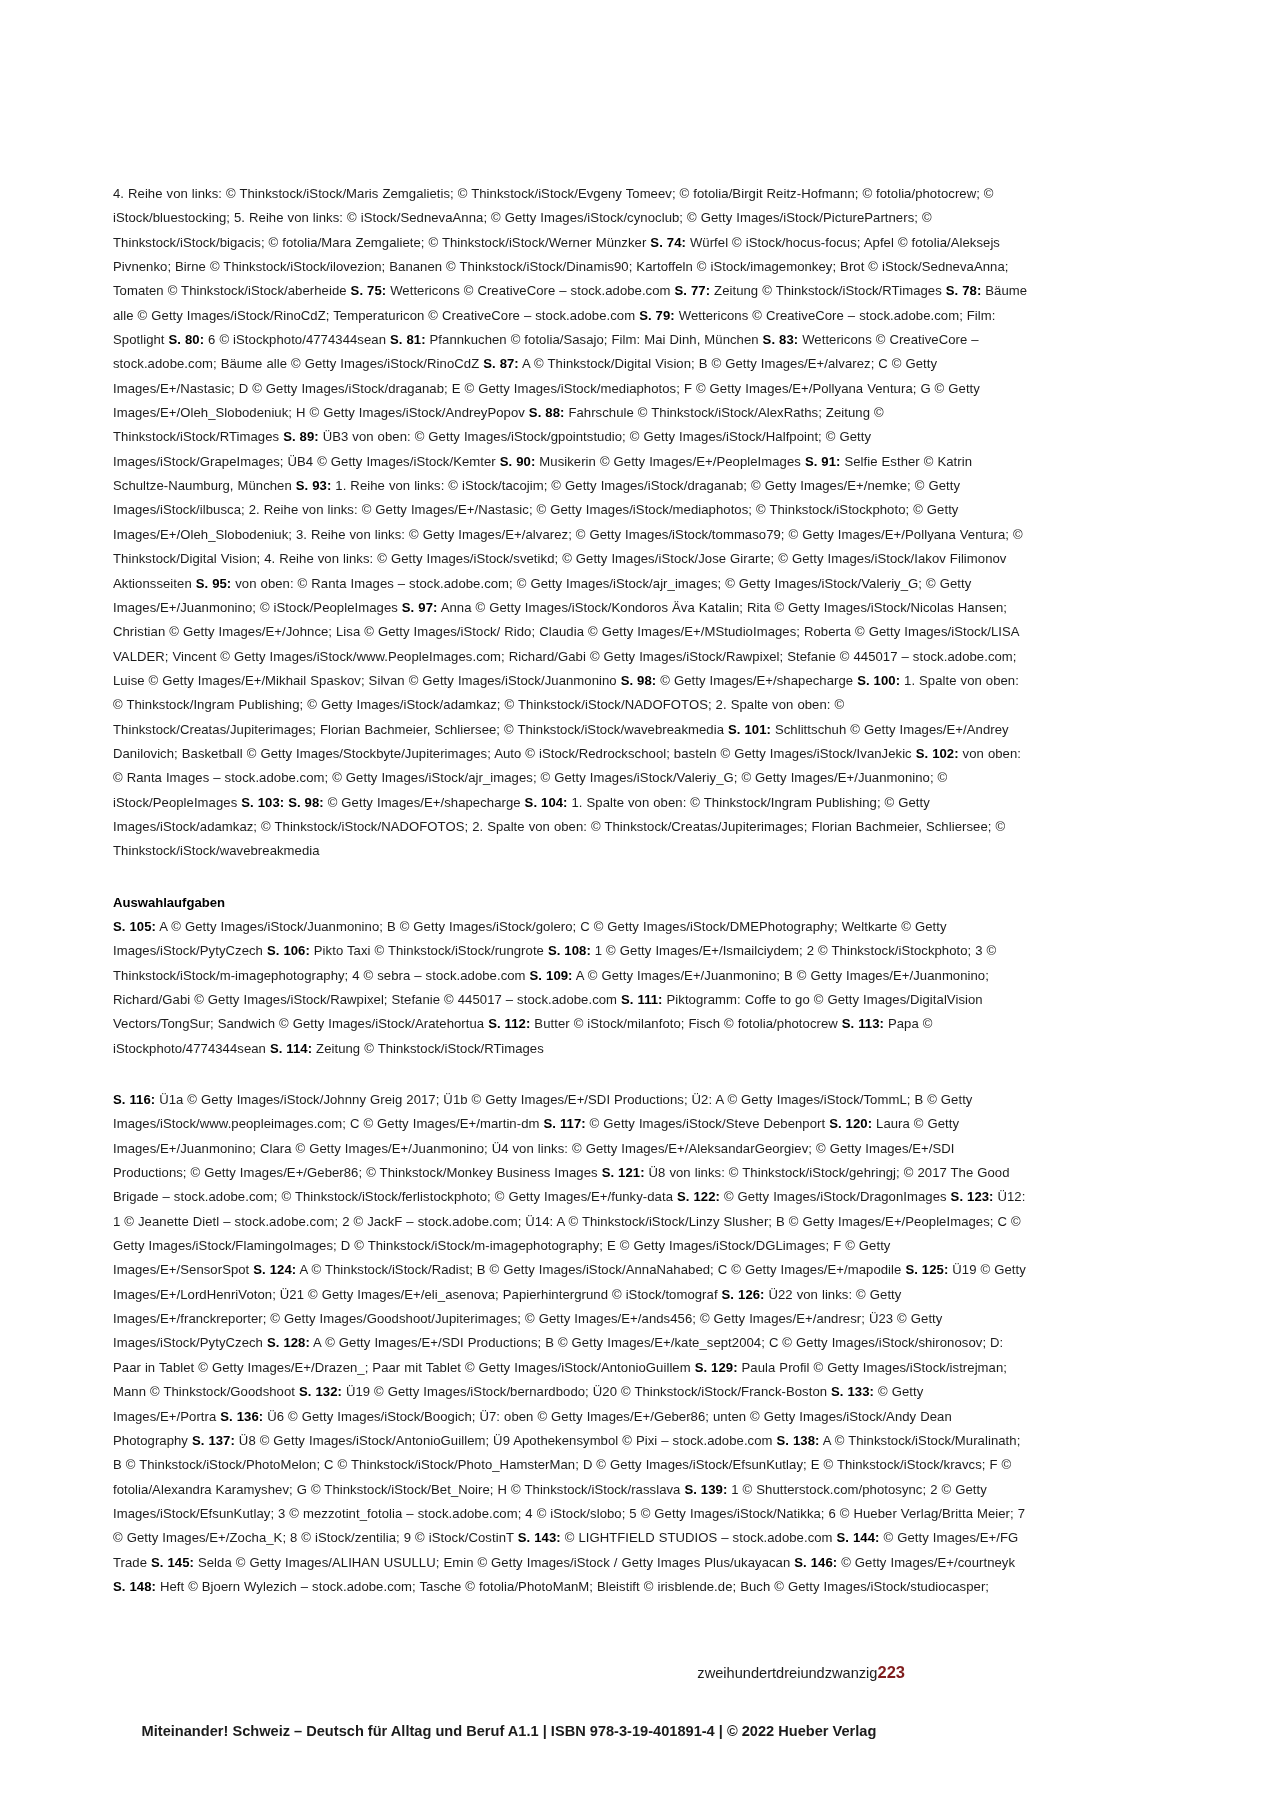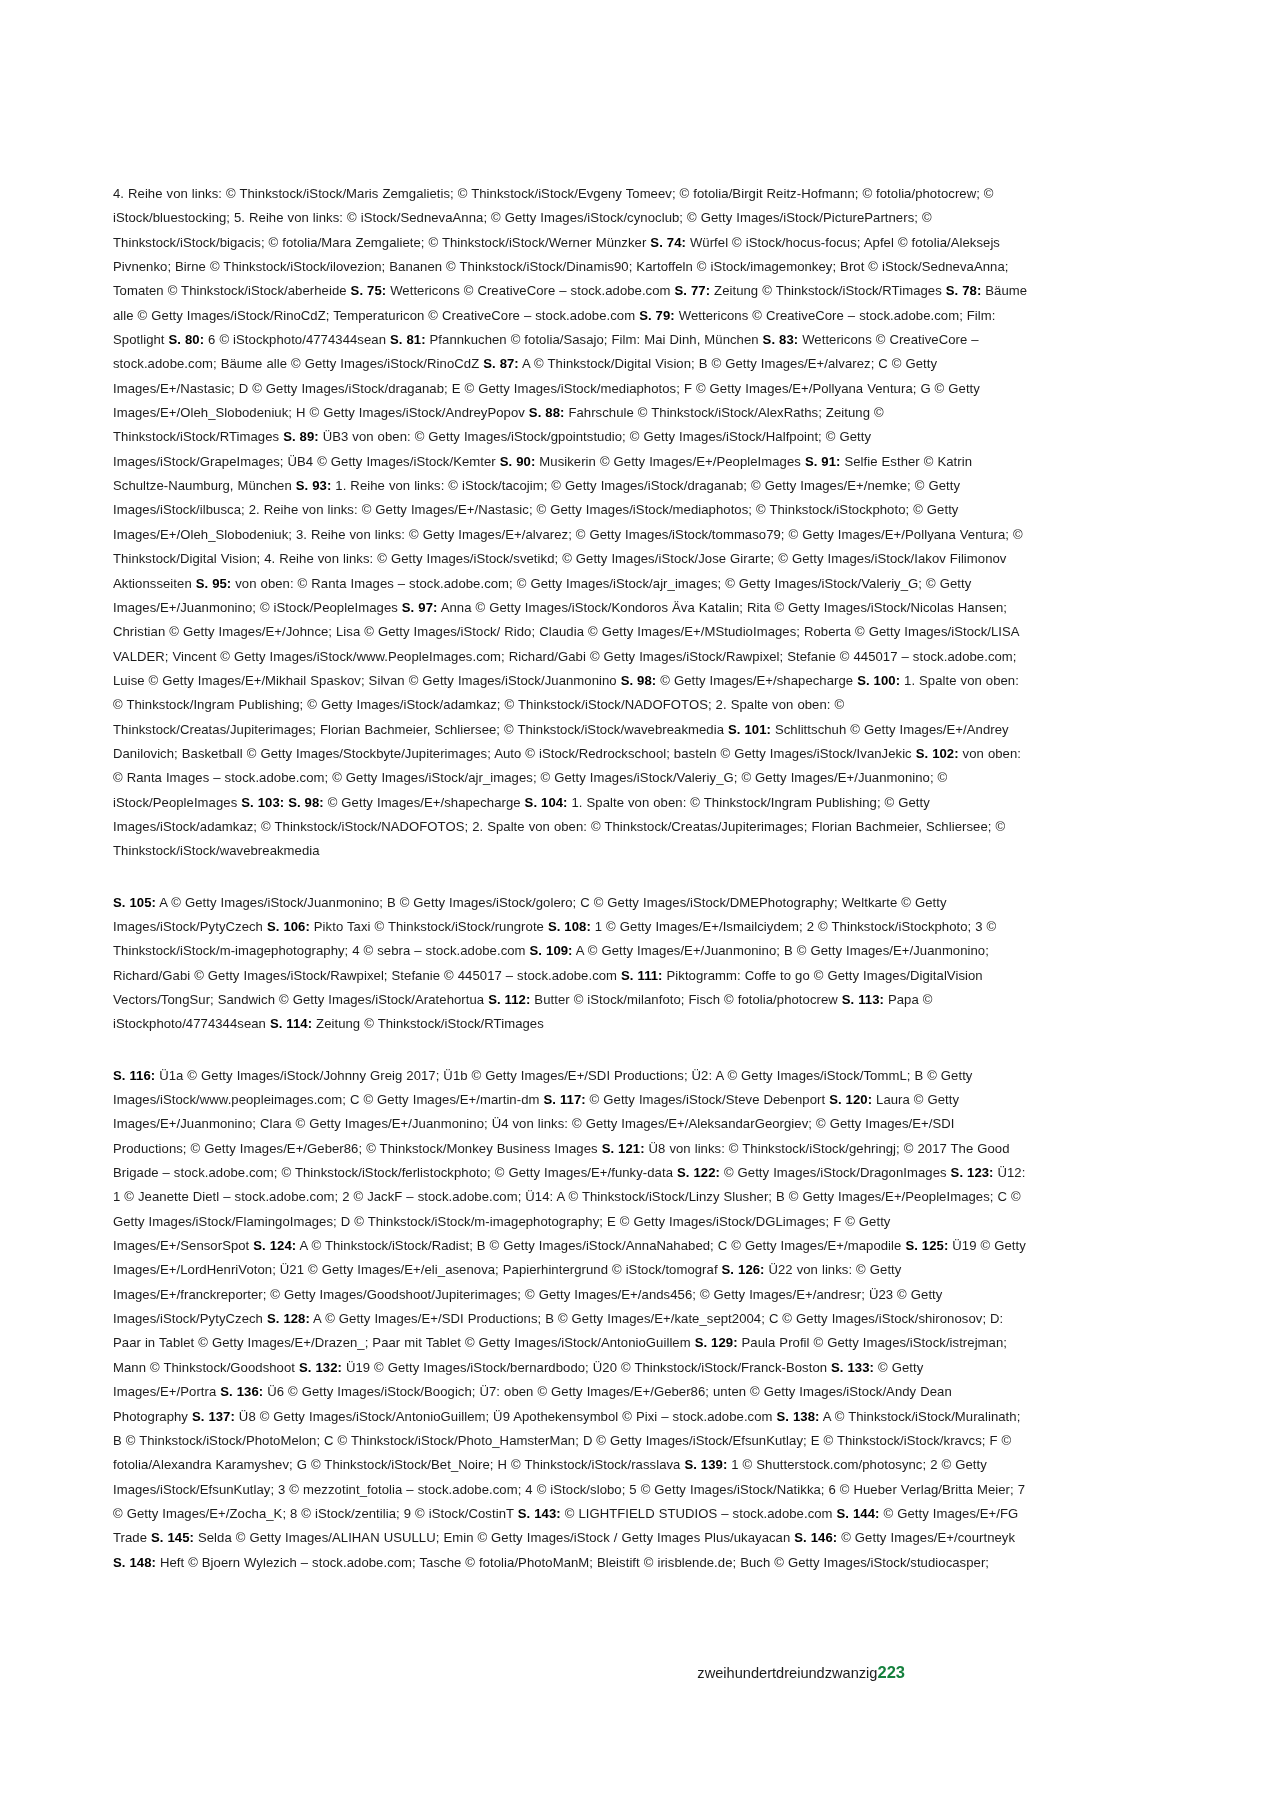--- a/index.html
+++ b/index.html
@@ -64,21 +64,21 @@
     bottom: 119px;
     display: flex;
     align-items: baseline;
     font-size: 14.6px;
     color: #1c1c1c;
   }
   .folio-word { font-weight: normal; }
   .folio-num {
     font-weight: bold;
     font-size: 16.5px;
-    color: #15803d;
+    color: #7f1d1d;
   }
   .imprint {
     position: absolute;
     left: 0;
     right: 0;
     bottom: 62px;
     text-align: center;
     font-size: 14.6px;
     font-weight: bold;
     color: #1c1c1c;
@@ -87,28 +87,30 @@
 </head>
 <body>
 
 <div class="page">
 
   <div class="content">
 
     <div class="credits-block section">4. Reihe von links: © Thinkstock/iStock/Maris Zemgalietis; © Thinkstock/iStock/Evgeny Tomeev; © fotolia/Birgit Reitz-Hofmann; © fotolia/photocrew; © iStock/bluestocking; 5. Reihe von links: © iStock/SednevaAnna; © Getty Images/iStock/cynoclub; © Getty Images/iStock/PicturePartners; © Thinkstock/iStock/bigacis; © fotolia/Mara Zemgaliete; © Thinkstock/iStock/Werner Münzker   <b class="page-ref">S. 74:</b> Würfel © iStock/hocus-focus; Apfel © fotolia/Aleksejs Pivnenko; Birne © Thinkstock/iStock/ilovezion; Bananen © Thinkstock/iStock/Dinamis90; Kartoffeln © iStock/imagemonkey; Brot © iStock/SednevaAnna; Tomaten © Thinkstock/iStock/aberheide   <b class="page-ref">S. 75:</b> Wettericons © CreativeCore – stock.adobe.com   <b class="page-ref">S. 77:</b> Zeitung © Thinkstock/iStock/RTimages   <b class="page-ref">S. 78:</b> Bäume alle © Getty Images/iStock/RinoCdZ; Temperaturicon © CreativeCore – stock.adobe.com   <b class="page-ref">S. 79:</b> Wettericons © CreativeCore – stock.adobe.com; Film: Spotlight   <b class="page-ref">S. 80:</b> 6 © iStockphoto/4774344sean   <b class="page-ref">S. 81:</b> Pfannkuchen © fotolia/Sasajo; Film: Mai Dinh, München   <b class="page-ref">S. 83:</b> Wettericons © CreativeCore – stock.adobe.com; Bäume alle © Getty Images/iStock/RinoCdZ   <b class="page-ref">S. 87:</b> A © Thinkstock/Digital Vision; B © Getty Images/E+/alvarez; C © Getty Images/E+/Nastasic; D © Getty Images/iStock/draganab; E © Getty Images/iStock/mediaphotos; F © Getty Images/E+/Pollyana Ventura; G © Getty Images/E+/Oleh_Slobodeniuk; H © Getty Images/iStock/AndreyPopov   <b class="page-ref">S. 88:</b> Fahrschule © Thinkstock/iStock/AlexRaths; Zeitung © Thinkstock/iStock/RTimages   <b class="page-ref">S. 89:</b> ÜB3 von oben: © Getty Images/iStock/gpointstudio; © Getty Images/iStock/Halfpoint; © Getty Images/iStock/GrapeImages; ÜB4 © Getty Images/iStock/Kemter   <b class="page-ref">S. 90:</b> Musikerin © Getty Images/E+/PeopleImages   <b class="page-ref">S. 91:</b> Selfie Esther © Katrin Schultze-Naumburg, München   <b class="page-ref">S. 93:</b> 1. Reihe von links: © iStock/tacojim; © Getty Images/iStock/draganab; © Getty Images/E+/nemke; © Getty Images/iStock/ilbusca; 2. Reihe von links: © Getty Images/E+/Nastasic; © Getty Images/iStock/mediaphotos; © Thinkstock/iStockphoto; © Getty Images/E+/Oleh_Slobodeniuk; 3. Reihe von links: © Getty Images/E+/alvarez; © Getty Images/iStock/tommaso79; © Getty Images/E+/Pollyana Ventura; © Thinkstock/Digital Vision; 4. Reihe von links: © Getty Images/iStock/svetikd; © Getty Images/iStock/Jose Girarte; © Getty Images/iStock/Iakov Filimonov   Aktionsseiten   <b class="page-ref">S. 95:</b> von oben: © Ranta Images – stock.adobe.com; © Getty Images/iStock/ajr_images; © Getty Images/iStock/Valeriy_G; © Getty Images/E+/Juanmonino; © iStock/PeopleImages   <b class="page-ref">S. 97:</b> Anna © Getty Images/iStock/Kondoros Äva Katalin; Rita © Getty Images/iStock/Nicolas Hansen; Christian © Getty Images/E+/Johnce; Lisa © Getty Images/iStock/ Rido; Claudia © Getty Images/E+/MStudioImages; Roberta © Getty Images/iStock/LISA VALDER; Vincent © Getty Images/iStock/www.PeopleImages.com; Richard/Gabi © Getty Images/iStock/Rawpixel; Stefanie © 445017 – stock.adobe.com; Luise © Getty Images/E+/Mikhail Spaskov; Silvan © Getty Images/iStock/Juanmonino   <b class="page-ref">S. 98:</b> © Getty Images/E+/shapecharge   <b class="page-ref">S. 100:</b> 1. Spalte von oben: © Thinkstock/Ingram Publishing; © Getty Images/iStock/adamkaz; © Thinkstock/iStock/NADOFOTOS; 2. Spalte von oben: © Thinkstock/Creatas/Jupiterimages; Florian Bachmeier, Schliersee; © Thinkstock/iStock/wavebreakmedia   <b class="page-ref">S. 101:</b> Schlittschuh © Getty Images/E+/Andrey Danilovich; Basketball © Getty Images/Stockbyte/Jupiterimages; Auto © iStock/Redrockschool; basteln © Getty Images/iStock/IvanJekic   <b class="page-ref">S. 102:</b> von oben: © Ranta Images – stock.adobe.com; © Getty Images/iStock/ajr_images; © Getty Images/iStock/Valeriy_G; © Getty Images/E+/Juanmonino; © iStock/PeopleImages   <b class="page-ref">S. 103:</b> <b class="page-ref">S. 98:</b> © Getty Images/E+/shapecharge   <b class="page-ref">S. 104:</b> 1. Spalte von oben: © Thinkstock/Ingram Publishing; © Getty Images/iStock/adamkaz; © Thinkstock/iStock/NADOFOTOS; 2. Spalte von oben: © Thinkstock/Creatas/Jupiterimages; Florian Bachmeier, Schliersee; © Thinkstock/iStock/wavebreakmedia</div>
 
     <div class="section-gap">
+      <span class="section-heading">Auswahlaufgaben</span>
       <div class="credits-block"><b class="page-ref">S. 105:</b> A © Getty Images/iStock/Juanmonino; B © Getty Images/iStock/golero; C © Getty Images/iStock/DMEPhotography; Weltkarte © Getty Images/iStock/PytyCzech   <b class="page-ref">S. 106:</b> Pikto Taxi © Thinkstock/iStock/rungrote   <b class="page-ref">S. 108:</b> 1 © Getty Images/E+/Ismailciydem; 2 © Thinkstock/iStockphoto; 3 © Thinkstock/iStock/m-imagephotography; 4 © sebra – stock.adobe.com   <b class="page-ref">S. 109:</b> A © Getty Images/E+/Juanmonino; B © Getty Images/E+/Juanmonino; Richard/Gabi © Getty Images/iStock/Rawpixel; Stefanie © 445017 – stock.adobe.com   <b class="page-ref">S. 111:</b> Piktogramm: Coffe to go © Getty Images/DigitalVision Vectors/TongSur; Sandwich © Getty Images/iStock/Aratehortua   <b class="page-ref">S. 112:</b> Butter © iStock/milanfoto; Fisch © fotolia/photocrew   <b class="page-ref">S. 113:</b> Papa © iStockphoto/4774344sean   <b class="page-ref">S. 114:</b> Zeitung © Thinkstock/iStock/RTimages</div>
     </div>
 
     <div class="section-gap">
       <div class="credits-block"><b class="page-ref">S. 116:</b> Ü1a © Getty Images/iStock/Johnny Greig 2017; Ü1b © Getty Images/E+/SDI Productions; Ü2: A © Getty Images/iStock/TommL; B © Getty Images/iStock/www.peopleimages.com; C © Getty Images/E+/martin-dm   <b class="page-ref">S. 117:</b> © Getty Images/iStock/Steve Debenport   <b class="page-ref">S. 120:</b> Laura © Getty Images/E+/Juanmonino; Clara © Getty Images/E+/Juanmonino; Ü4 von links: © Getty Images/E+/AleksandarGeorgiev; © Getty Images/E+/SDI Productions; © Getty Images/E+/Geber86; © Thinkstock/Monkey Business Images   <b class="page-ref">S. 121:</b> Ü8 von links: © Thinkstock/iStock/gehringj; © 2017 The Good Brigade – stock.adobe.com; © Thinkstock/iStock/ferlistockphoto; © Getty Images/E+/funky-data   <b class="page-ref">S. 122:</b> © Getty Images/iStock/DragonImages   <b class="page-ref">S. 123:</b> Ü12: 1 © Jeanette Dietl – stock.adobe.com; 2 © JackF – stock.adobe.com; Ü14: A © Thinkstock/iStock/Linzy Slusher; B © Getty Images/E+/PeopleImages; C © Getty Images/iStock/FlamingoImages; D © Thinkstock/iStock/m-imagephotography; E © Getty Images/iStock/DGLimages; F © Getty Images/E+/SensorSpot   <b class="page-ref">S. 124:</b> A © Thinkstock/iStock/Radist; B © Getty Images/iStock/AnnaNahabed; C © Getty Images/E+/mapodile   <b class="page-ref">S. 125:</b> Ü19 © Getty Images/E+/LordHenriVoton; Ü21 © Getty Images/E+/eli_asenova; Papierhintergrund © iStock/tomograf   <b class="page-ref">S. 126:</b> Ü22 von links: © Getty Images/E+/franckreporter; © Getty Images/Goodshoot/Jupiterimages; © Getty Images/E+/ands456; © Getty Images/E+/andresr; Ü23 © Getty Images/iStock/PytyCzech   <b class="page-ref">S. 128:</b> A © Getty Images/E+/SDI Productions; B © Getty Images/E+/kate_sept2004; C © Getty Images/iStock/shironosov; D: Paar in Tablet © Getty Images/E+/Drazen_; Paar mit Tablet © Getty Images/iStock/AntonioGuillem   <b class="page-ref">S. 129:</b> Paula Profil © Getty Images/iStock/istrejman; Mann © Thinkstock/Goodshoot   <b class="page-ref">S. 132:</b> Ü19 © Getty Images/iStock/bernardbodo; Ü20 © Thinkstock/iStock/Franck-Boston   <b class="page-ref">S. 133:</b> © Getty Images/E+/Portra   <b class="page-ref">S. 136:</b> Ü6 © Getty Images/iStock/Boogich; Ü7: oben © Getty Images/E+/Geber86; unten © Getty Images/iStock/Andy Dean Photography   <b class="page-ref">S. 137:</b> Ü8 © Getty Images/iStock/AntonioGuillem; Ü9 Apothekensymbol © Pixi – stock.adobe.com   <b class="page-ref">S. 138:</b> A © Thinkstock/iStock/Muralinath; B © Thinkstock/iStock/PhotoMelon; C © Thinkstock/iStock/Photo_HamsterMan; D © Getty Images/iStock/EfsunKutlay; E © Thinkstock/iStock/kravcs; F © fotolia/Alexandra Karamyshev; G © Thinkstock/iStock/Bet_Noire; H © Thinkstock/iStock/rasslava   <b class="page-ref">S. 139:</b> 1 © Shutterstock.com/photosync; 2 © Getty Images/iStock/EfsunKutlay; 3 © mezzotint_fotolia – stock.adobe.com; 4 © iStock/slobo; 5 © Getty Images/iStock/Natikka; 6 © Hueber Verlag/Britta Meier; 7 © Getty Images/E+/Zocha_K; 8 © iStock/zentilia; 9 © iStock/CostinT   <b class="page-ref">S. 143:</b> © LIGHTFIELD STUDIOS – stock.adobe.com   <b class="page-ref">S. 144:</b> © Getty Images/E+/FG Trade   <b class="page-ref">S. 145:</b> Selda © Getty Images/ALIHAN USULLU; Emin © Getty Images/iStock / Getty Images Plus/ukayacan   <b class="page-ref">S. 146:</b> © Getty Images/E+/courtneyk   <b class="page-ref">S. 148:</b> Heft © Bjoern Wylezich – stock.adobe.com; Tasche © fotolia/PhotoManM; Bleistift © irisblende.de; Buch © Getty Images/iStock/studiocasper;</div>
     </div>
 
   </div>
 
   <div class="folio">
     <span class="folio-word">zweihundertdreiundzwanzig</span>
     <span class="folio-num">223</span>
   </div>
 
+  <div class="imprint">Miteinander! Schweiz – Deutsch für Alltag und Beruf A1.1 | ISBN 978-3-19-401891-4 | © 2022 Hueber Verlag</div>
 
 </div>
 
 </body></html>

